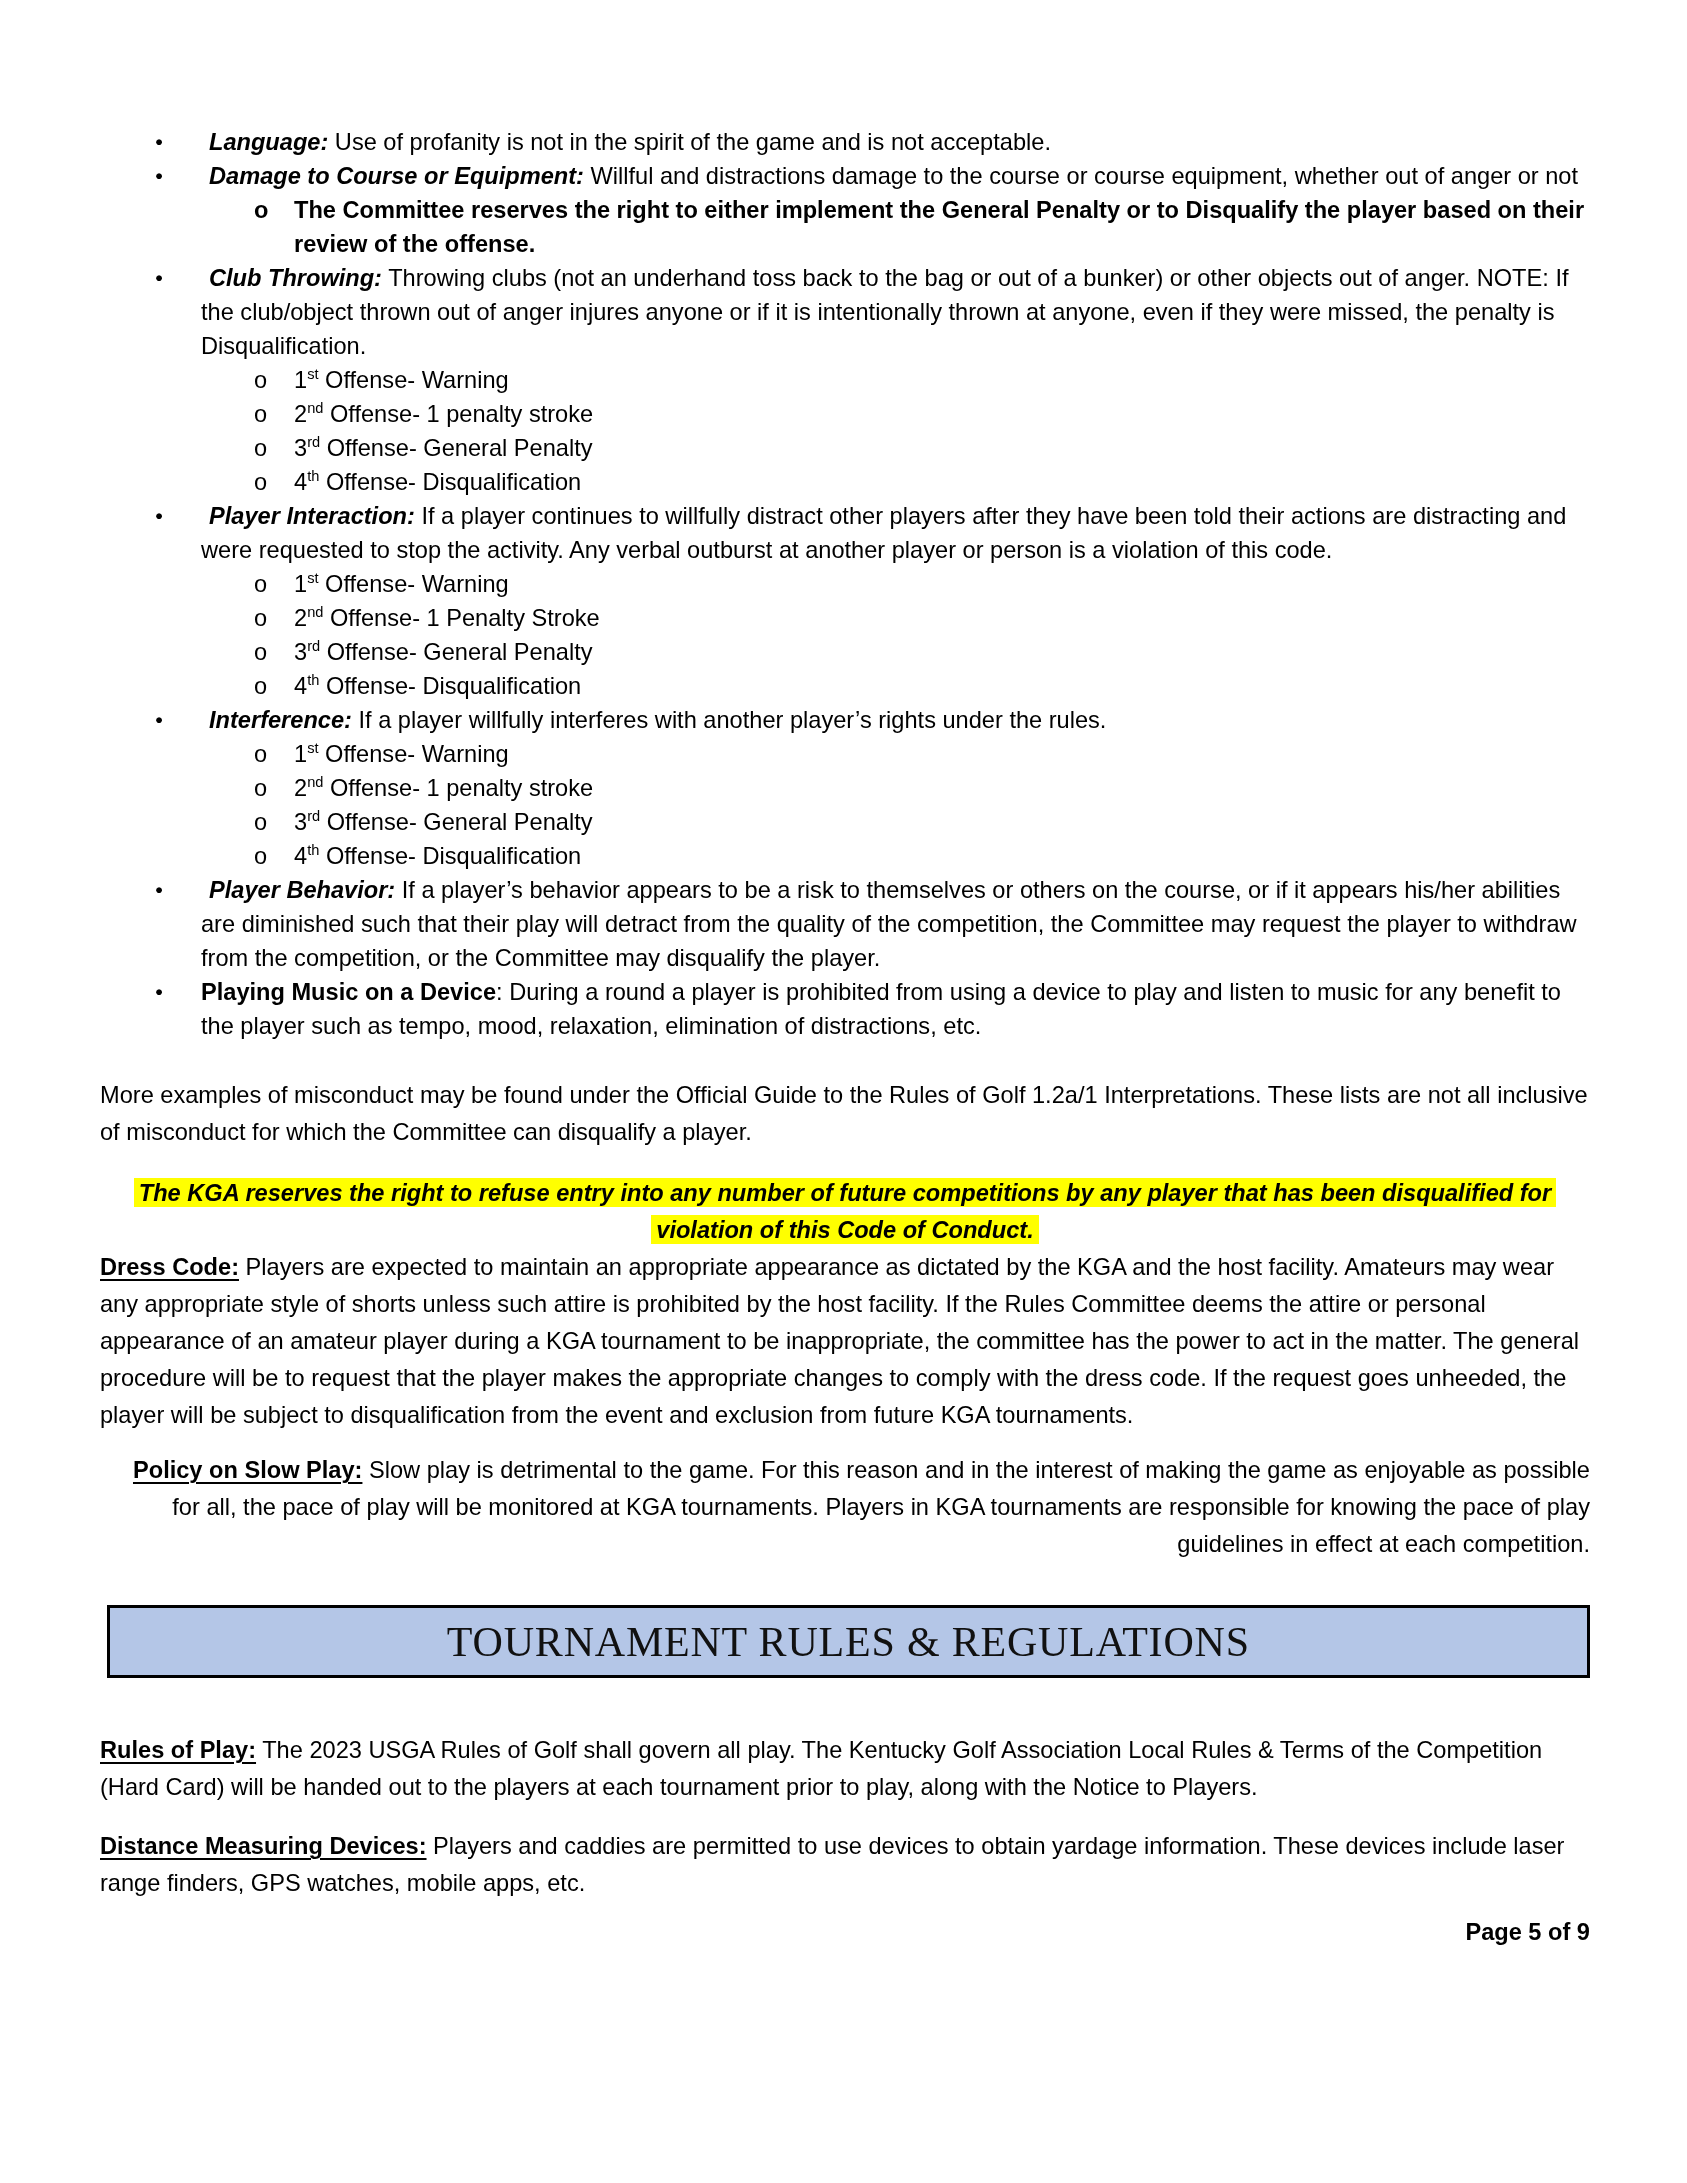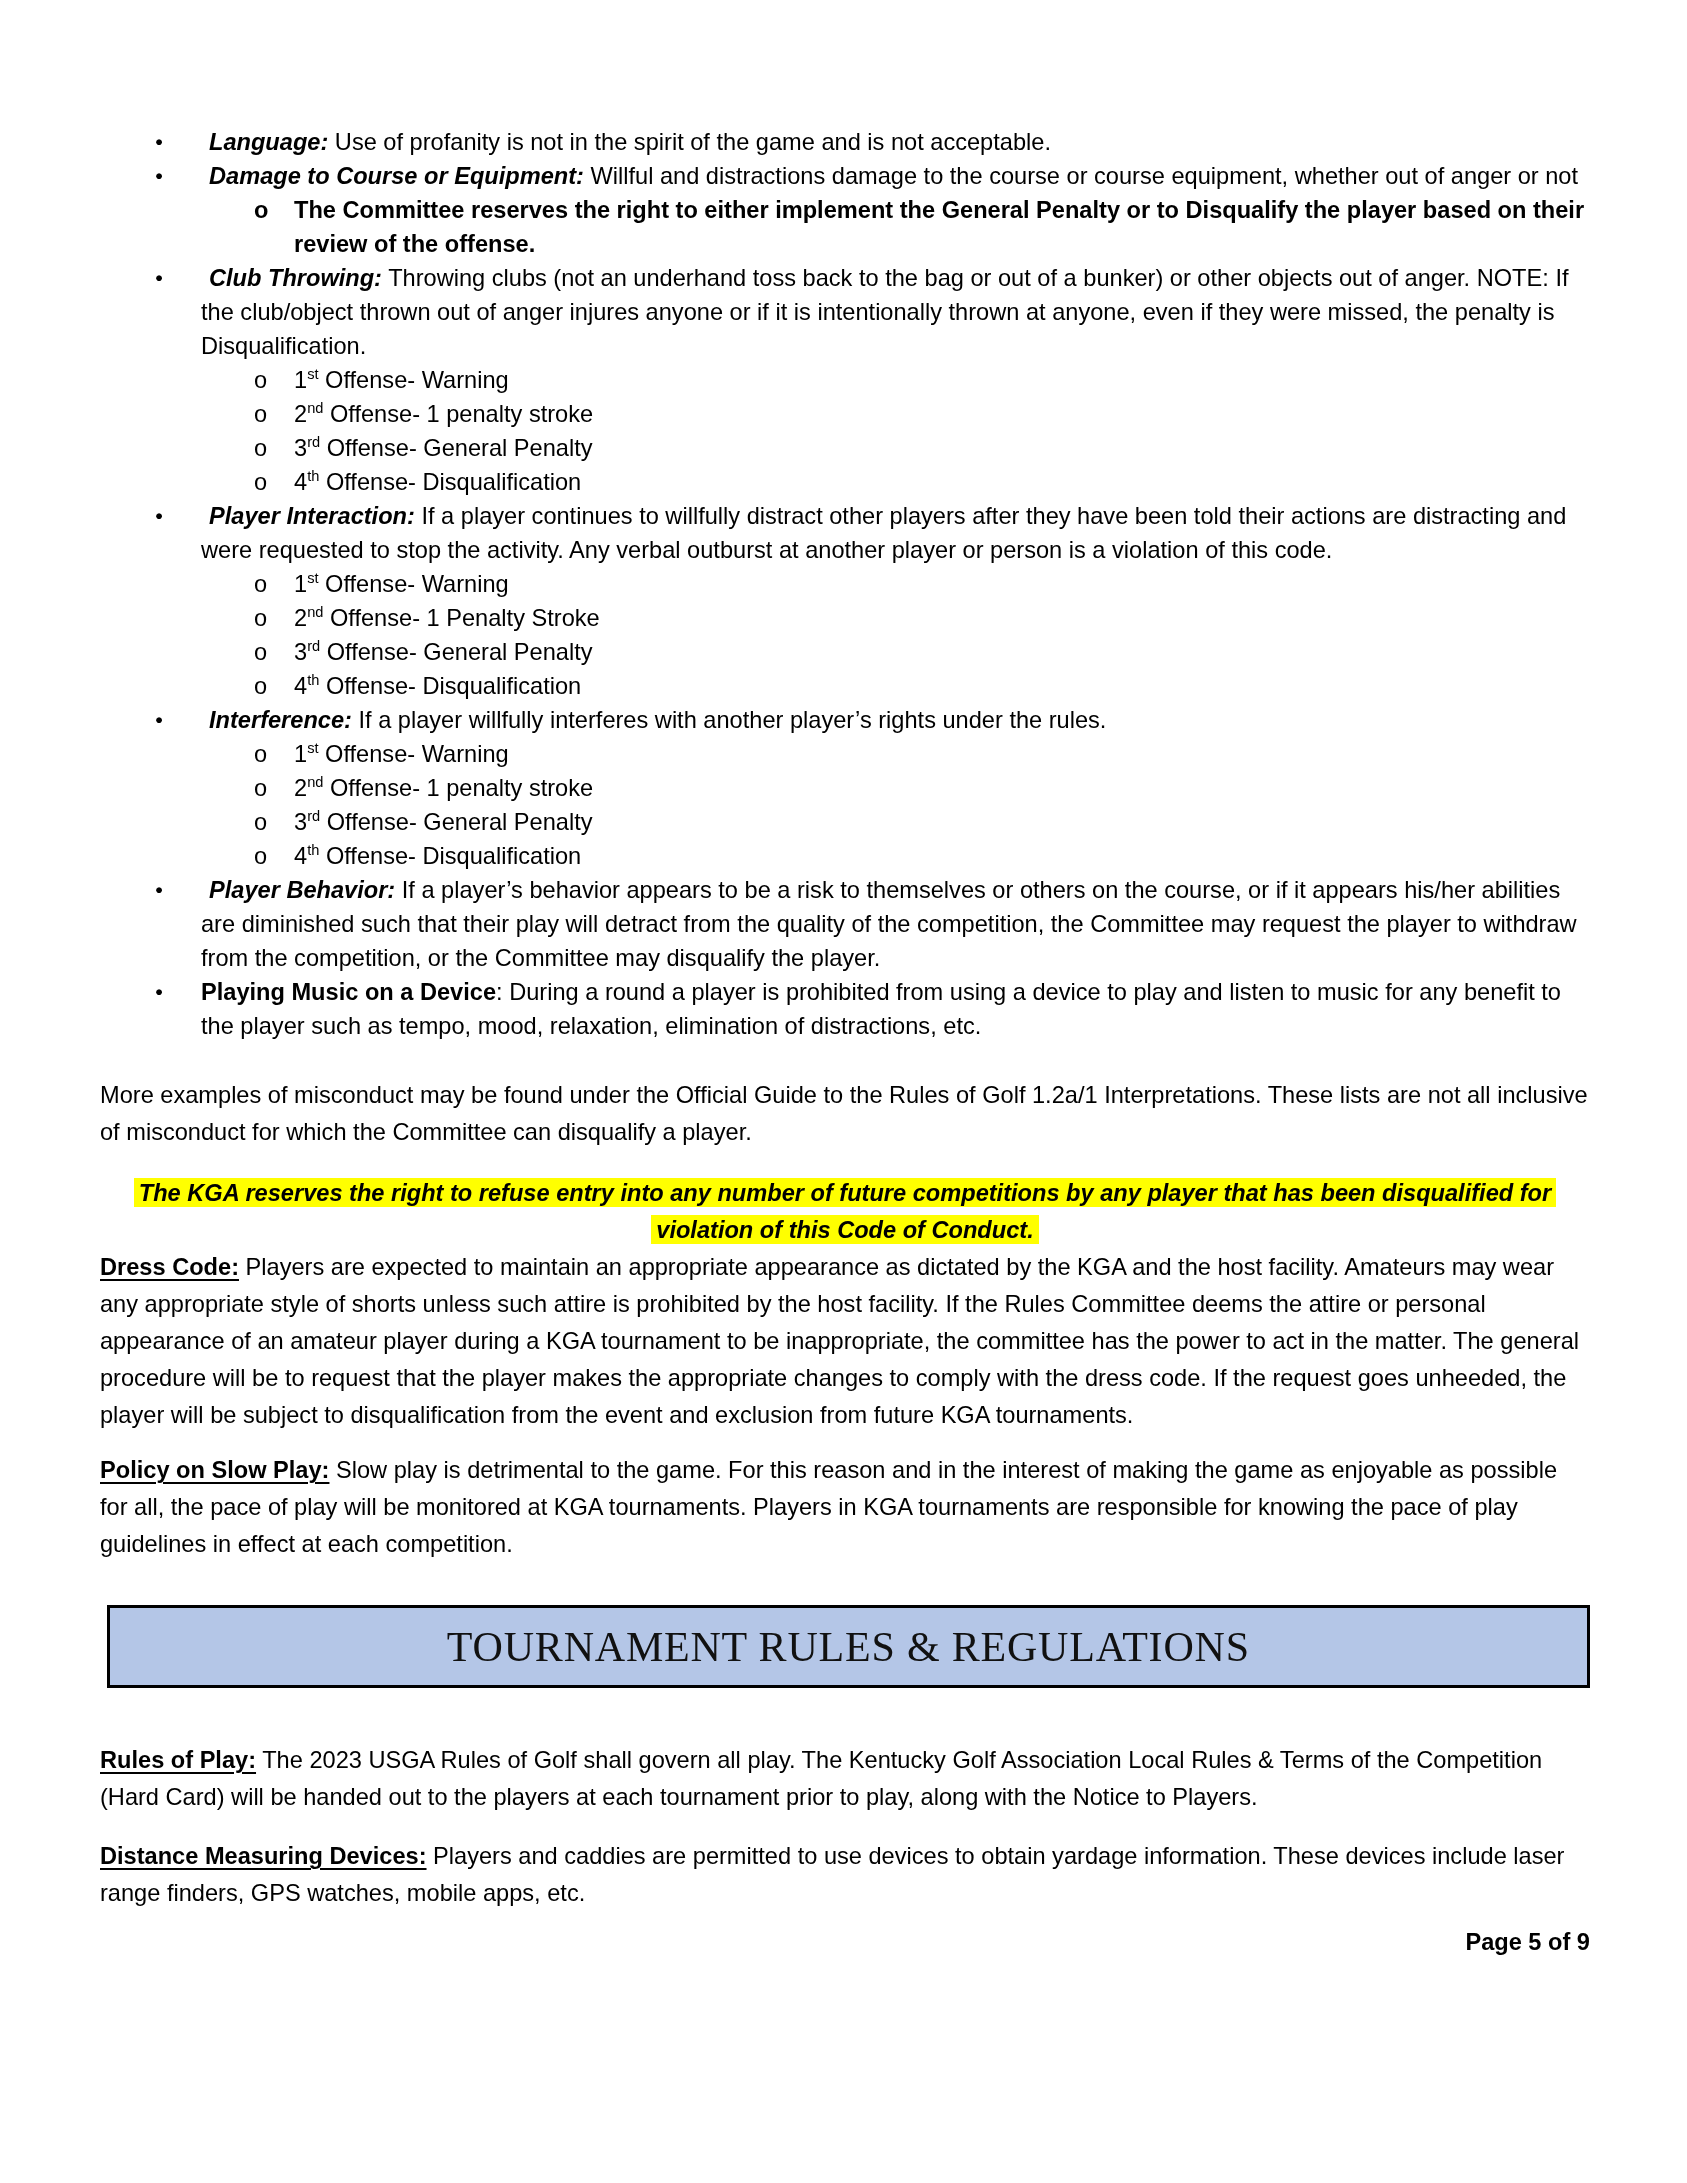--- a/index.html
+++ b/index.html
@@ -24,36 +24,36 @@
   .li-text{flex:1 1 auto;}
   .t-bi{font-weight:bold;font-style:italic;margin-left:8px;}
   .t-b{font-weight:bold;}
   .note-bold{font-weight:bold;}
   sup.ord{font-size:0.62em;vertical-align:super;line-height:0;}
   
   .para{margin:0;line-height:37px;}
   .para-misconduct{margin-top:34px;}
   .heading{font-weight:bold;text-decoration:underline;text-decoration-thickness:2.1px;text-underline-offset:4.2px;}
   .para-dress{}
-  .para-slow{margin-top:18.6px;}
+  .para-slow{margin-top:18.6px;text-align:right;}
   .para-rules{margin-top:54px;}
   .para-distance{margin-top:22px;}
   
   .hl-wrap{margin:23.6px 0 0 0;line-height:37px;text-align:center;}
   .hl{
     background:#ffff00;
     font-weight:bold;font-style:italic;
     padding:1.7px 5px;
     -webkit-box-decoration-break:clone;
     box-decoration-break:clone;
   }
   
   .banner{
     margin:42px 0 0 6.7px;
-    height:83px;
+    height:73px;
     box-sizing:border-box;
     background:#b4c6e7;
     border:3.4px solid #000000;
     display:flex;align-items:center;justify-content:center;
   }
   .banner-text{
     font-family:"Liberation Serif","DejaVu Serif",serif;
     font-size:42px;
     color:#111111;
     letter-spacing:0.8px;

